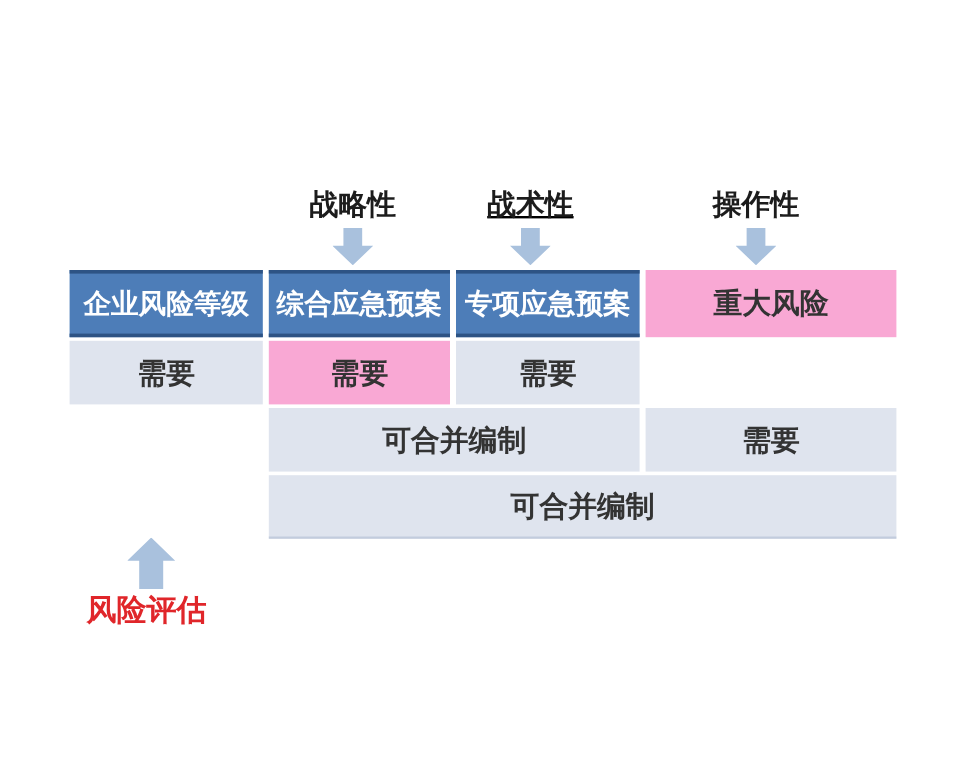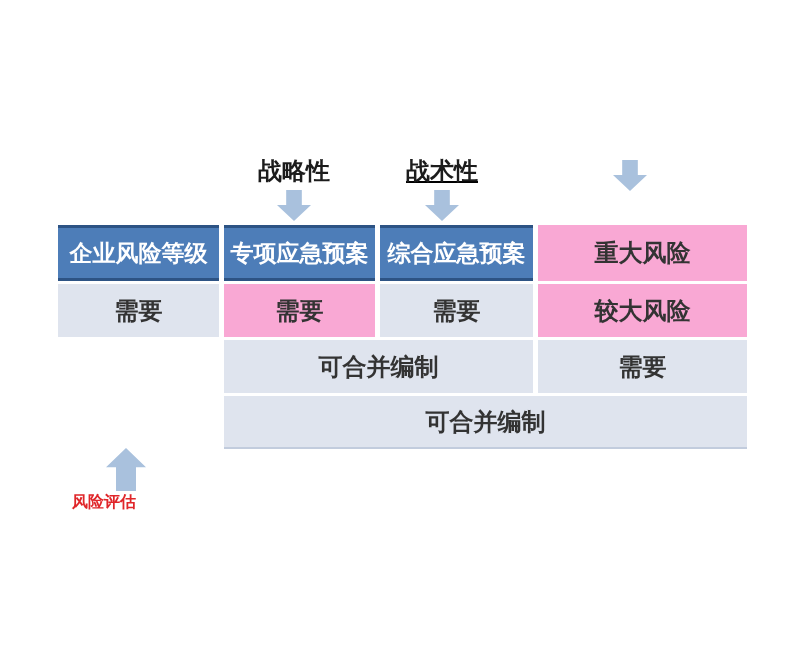--- a/index.html
+++ b/index.html
@@ -87,55 +87,55 @@
     width: 40px;
     height: 43px;
     background: #a9c1dd;
     clip-path: polygon(50% 0, 100% 45%, 75% 45%, 75% 100%, 25% 100%, 25% 45%, 0 45%);
   }
   .risk-label {
     position: absolute;
     left: 72px;
     top: 492px;
     font-family: "Liberation Serif", serif;
-    font-size: 16px;
+    font-size: 25px;
     font-weight: bold;
     color: #e0262a;
     white-space: nowrap;
   }
 </style>
 </head>
 <body>
 
 <div class="canvas">
 
   <div class="anno anno-1">
     <span class="anno-label">战略性</span>
     <div class="arrow-down"></div>
   </div>
   <div class="anno anno-2">
     <span class="anno-label">战术性</span>
     <div class="arrow-down"></div>
   </div>
   <div class="anno anno-3">
+    <span class="anno-label">操作性</span>
     <div class="arrow-down"></div>
   </div>
 
   <div class="tbl">
 
     <div class="cell hdr">企业风险等级</div>
+    <div class="cell hdr">综合应急预案</div>
     <div class="cell hdr">专项应急预案</div>
-    <div class="cell hdr">综合应急预案</div>
 
     <div class="cell body-dark">重大风险</div>
     <div class="cell body-light">需要</div>
     <div class="cell body-dark">需要</div>
     <div class="cell body-light">需要</div>
 
-    <div class="cell body-dark">较大风险</div>
     <div class="cell body-light span2">可合并编制</div>
     <div class="cell body-light">需要</div>
 
     <div class="cell body-light span3 last-row">可合并编制</div>
   </div>
 
   <div class="arrow-up"></div>
   <span class="risk-label">风险评估</span>
 
 </div>

